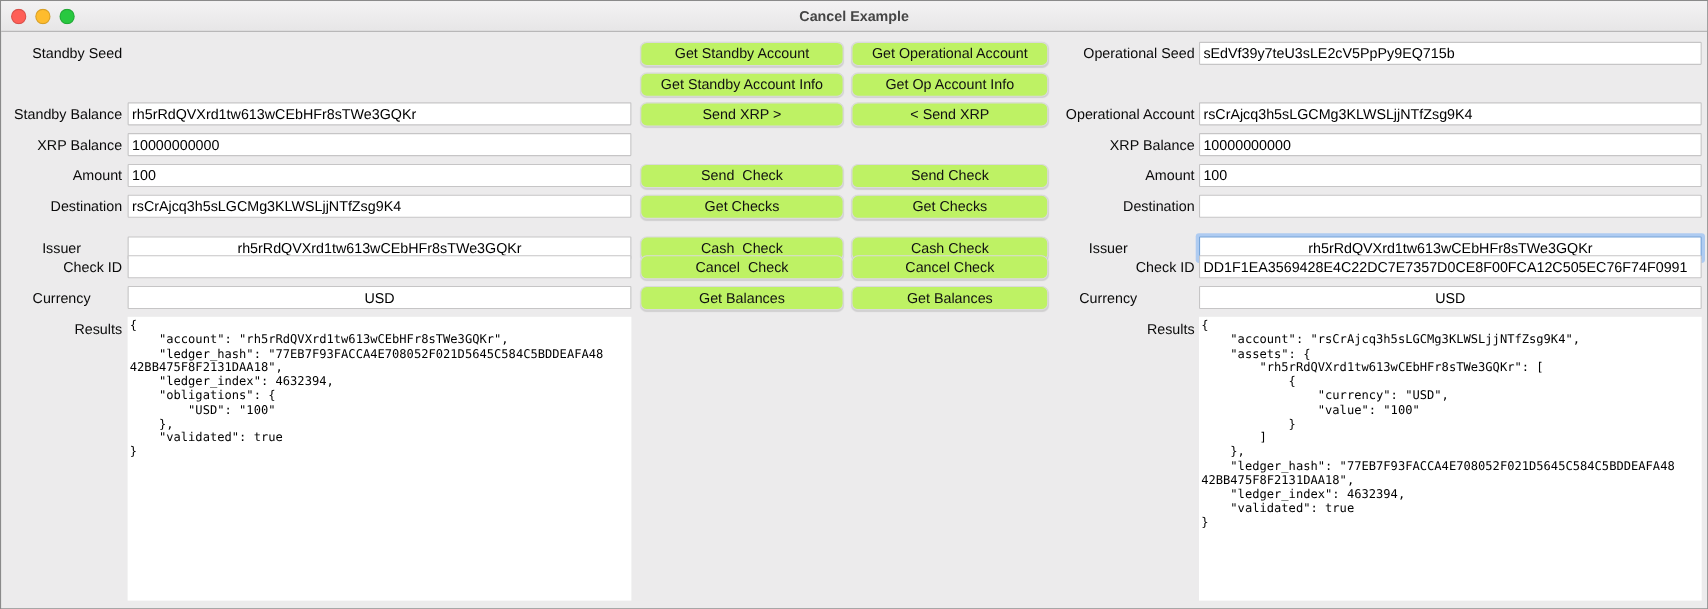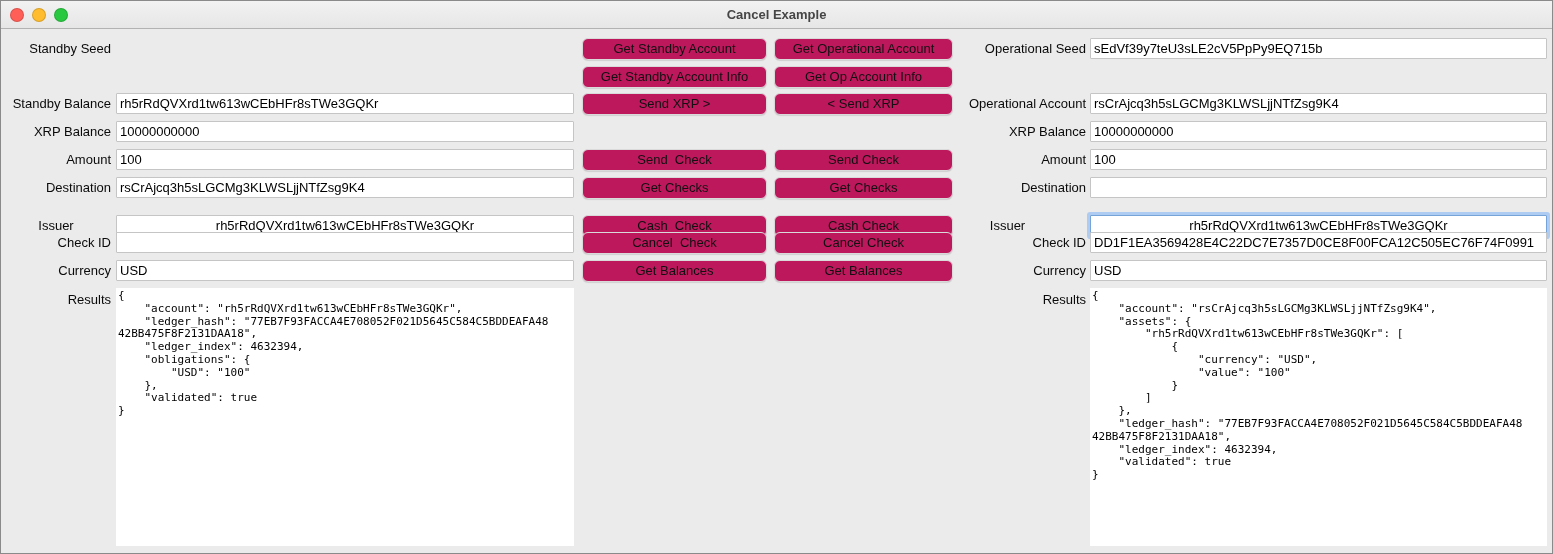--- a/index.html
+++ b/index.html
@@ -31,30 +31,30 @@
     padding:0 3px;outline:none;
   }
   .el{left:115px;width:458px;}
   .er{left:1089px;width:457px;}
   .entry.focused{
     border:1px solid #76A4D8;
     box-shadow:0 0 0 3px #AECBF1;
   }
   .btn{
     position:absolute;height:22px;box-sizing:border-box;
-    background:#be185d;border:1px solid #DADADA;border-radius:6px;
+    background:#bef264;border:1px solid #DADADA;border-radius:6px;
     box-shadow:0 1px 1px rgba(0,0,0,0.12);
     font-family:"Liberation Sans",sans-serif;font-size:13px;color:#111;
     text-align:center;line-height:20px;white-space:pre;cursor:default;
     padding:0;
   }
   .bcol1{left:581px;width:185px;}
   .bcol2{left:773px;width:179px;}
   .r1{top:37px;}.r2{top:65px;}.r3{top:92px;}.r4{top:120px;}.r5{top:148px;}
-  .r6{top:176px;}.r7{top:214px;text-align:center;}.r8{top:231px;}.r9{top:259px;}
+  .r6{top:176px;}.r7{top:214px;text-align:center;}.r8{top:231px;}.r9{top:259px;text-align:center;}
   .rres{top:288px;}
   .results{
     position:absolute;top:287px;height:258px;box-sizing:border-box;
     background:#ffffff;
     font-family:"DejaVu Sans Mono",monospace;font-size:11px;line-height:12.8px;
     color:#000;white-space:pre;overflow:hidden;padding:2px 0 0 2px;
   }
   .resl{left:115px;width:458px;}
   .resr{left:1089px;width:457px;}
 </style>

